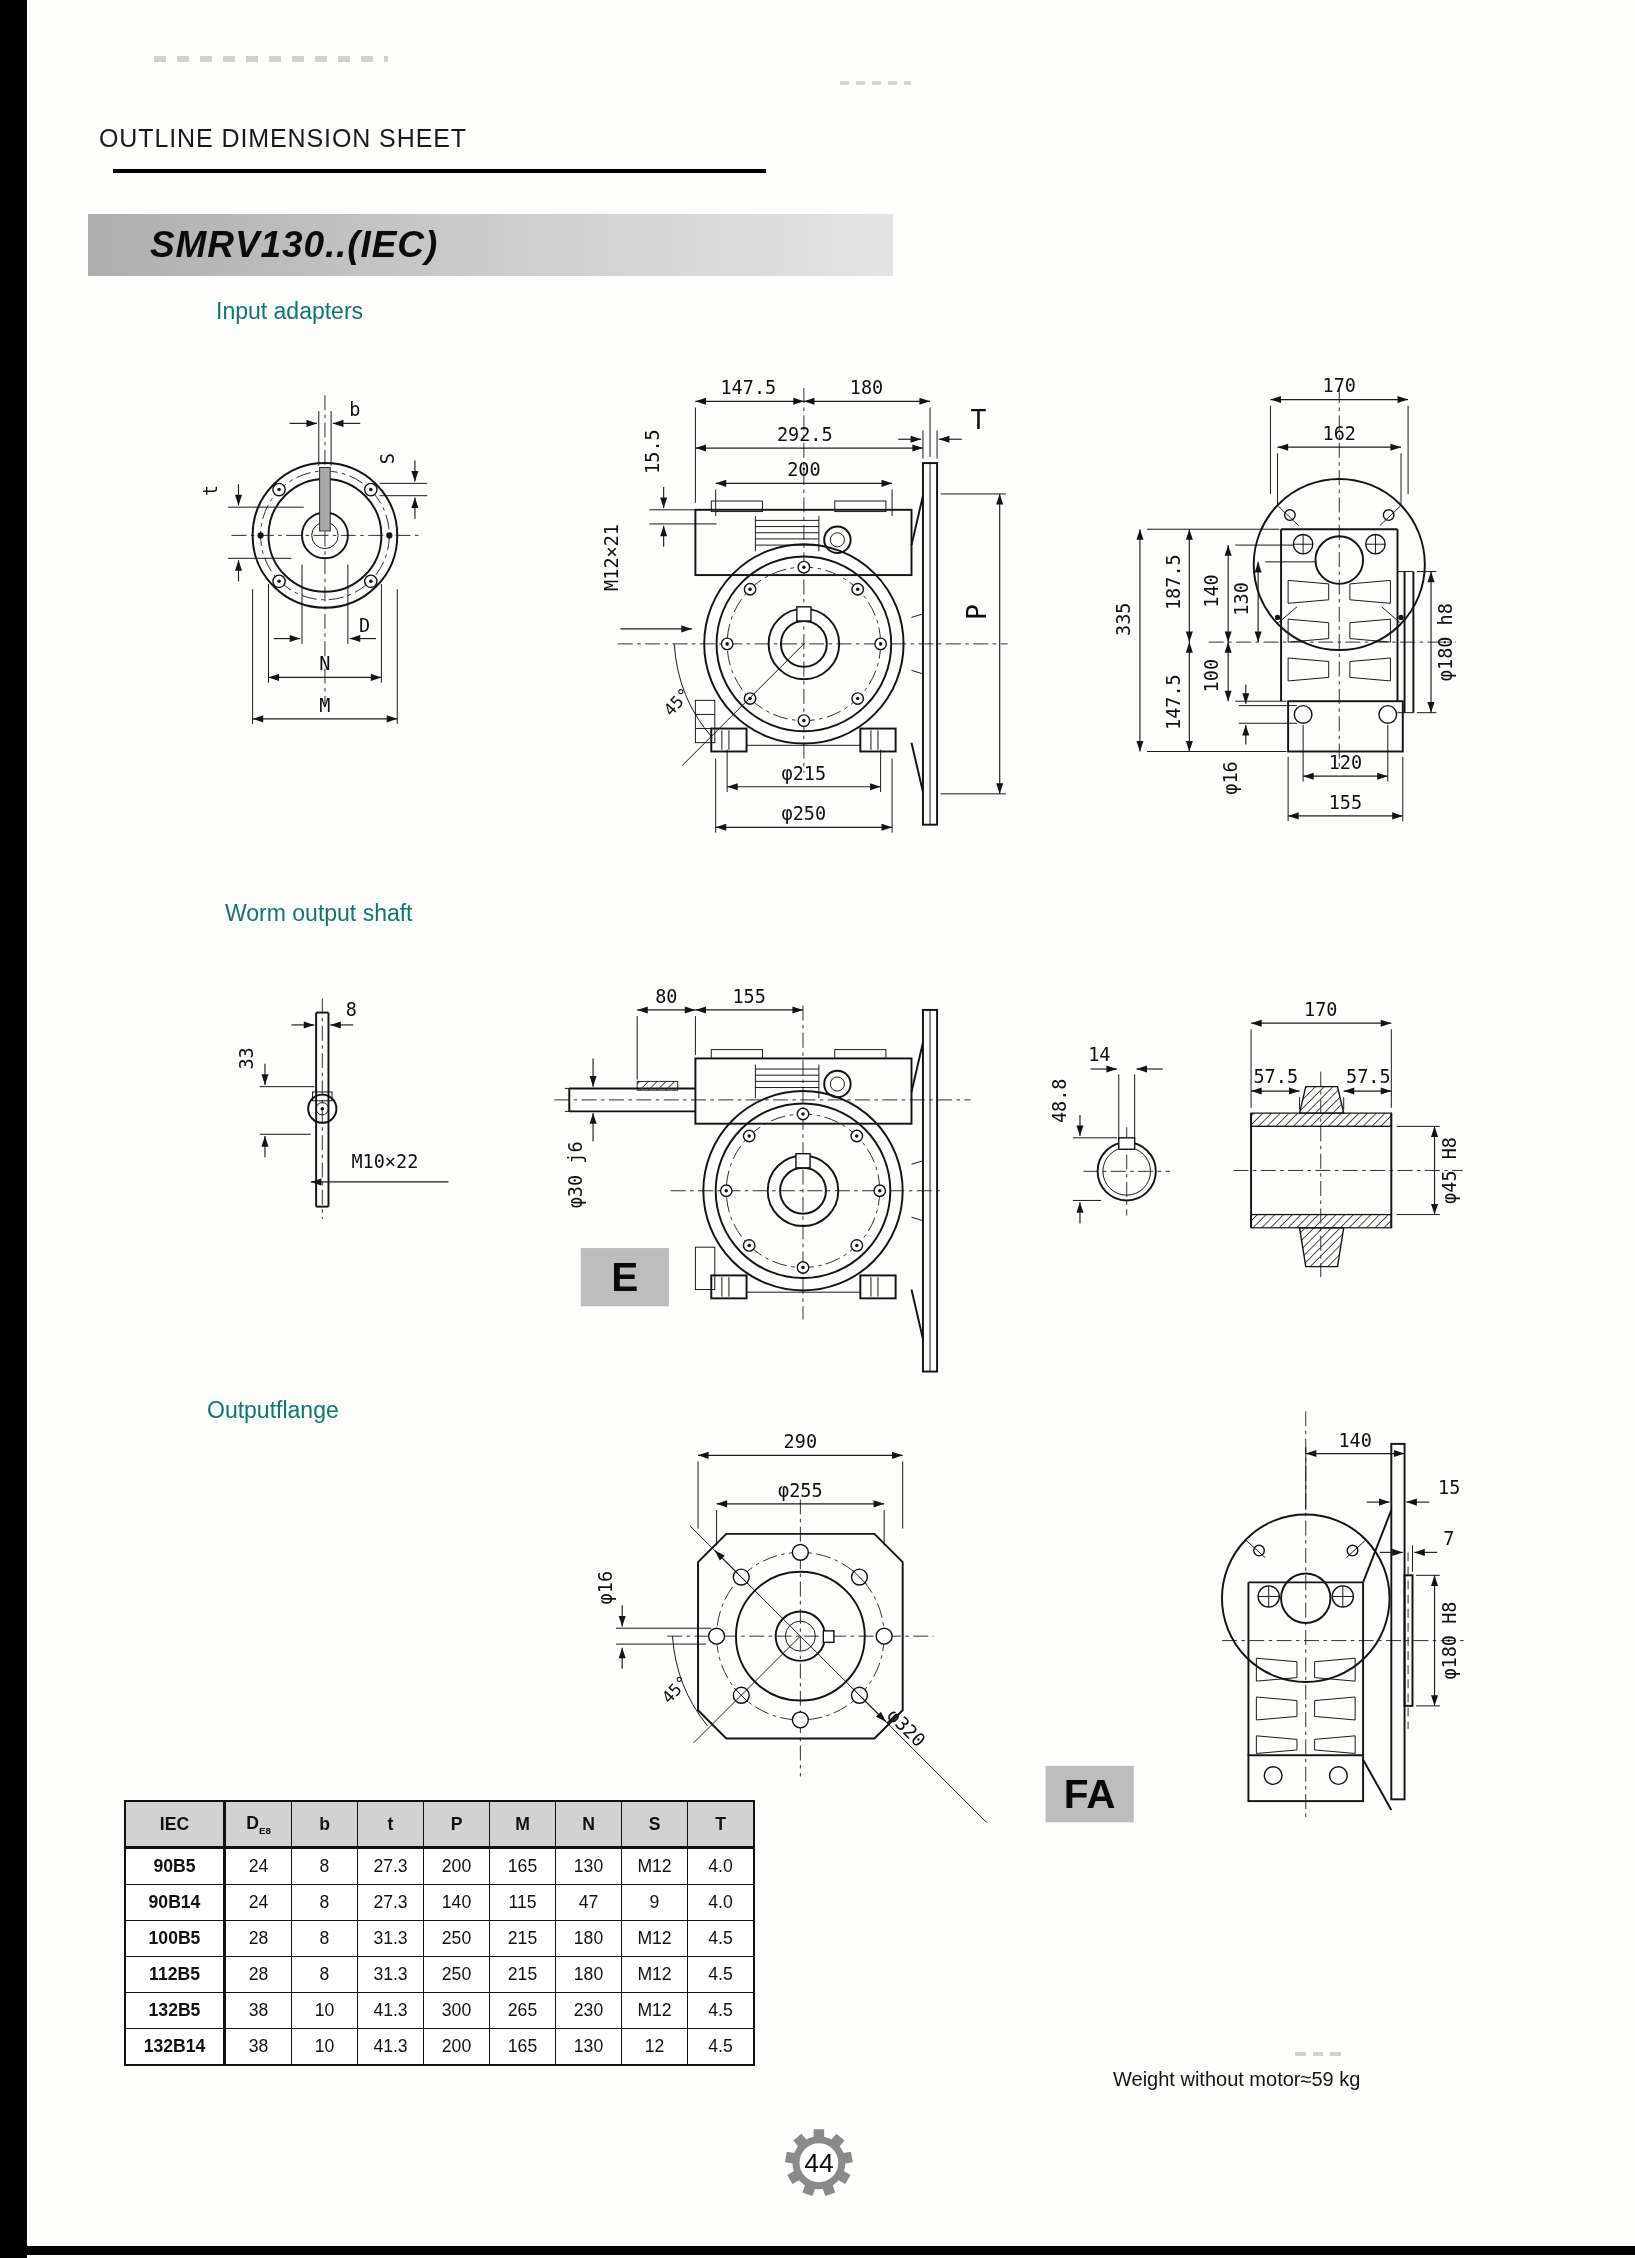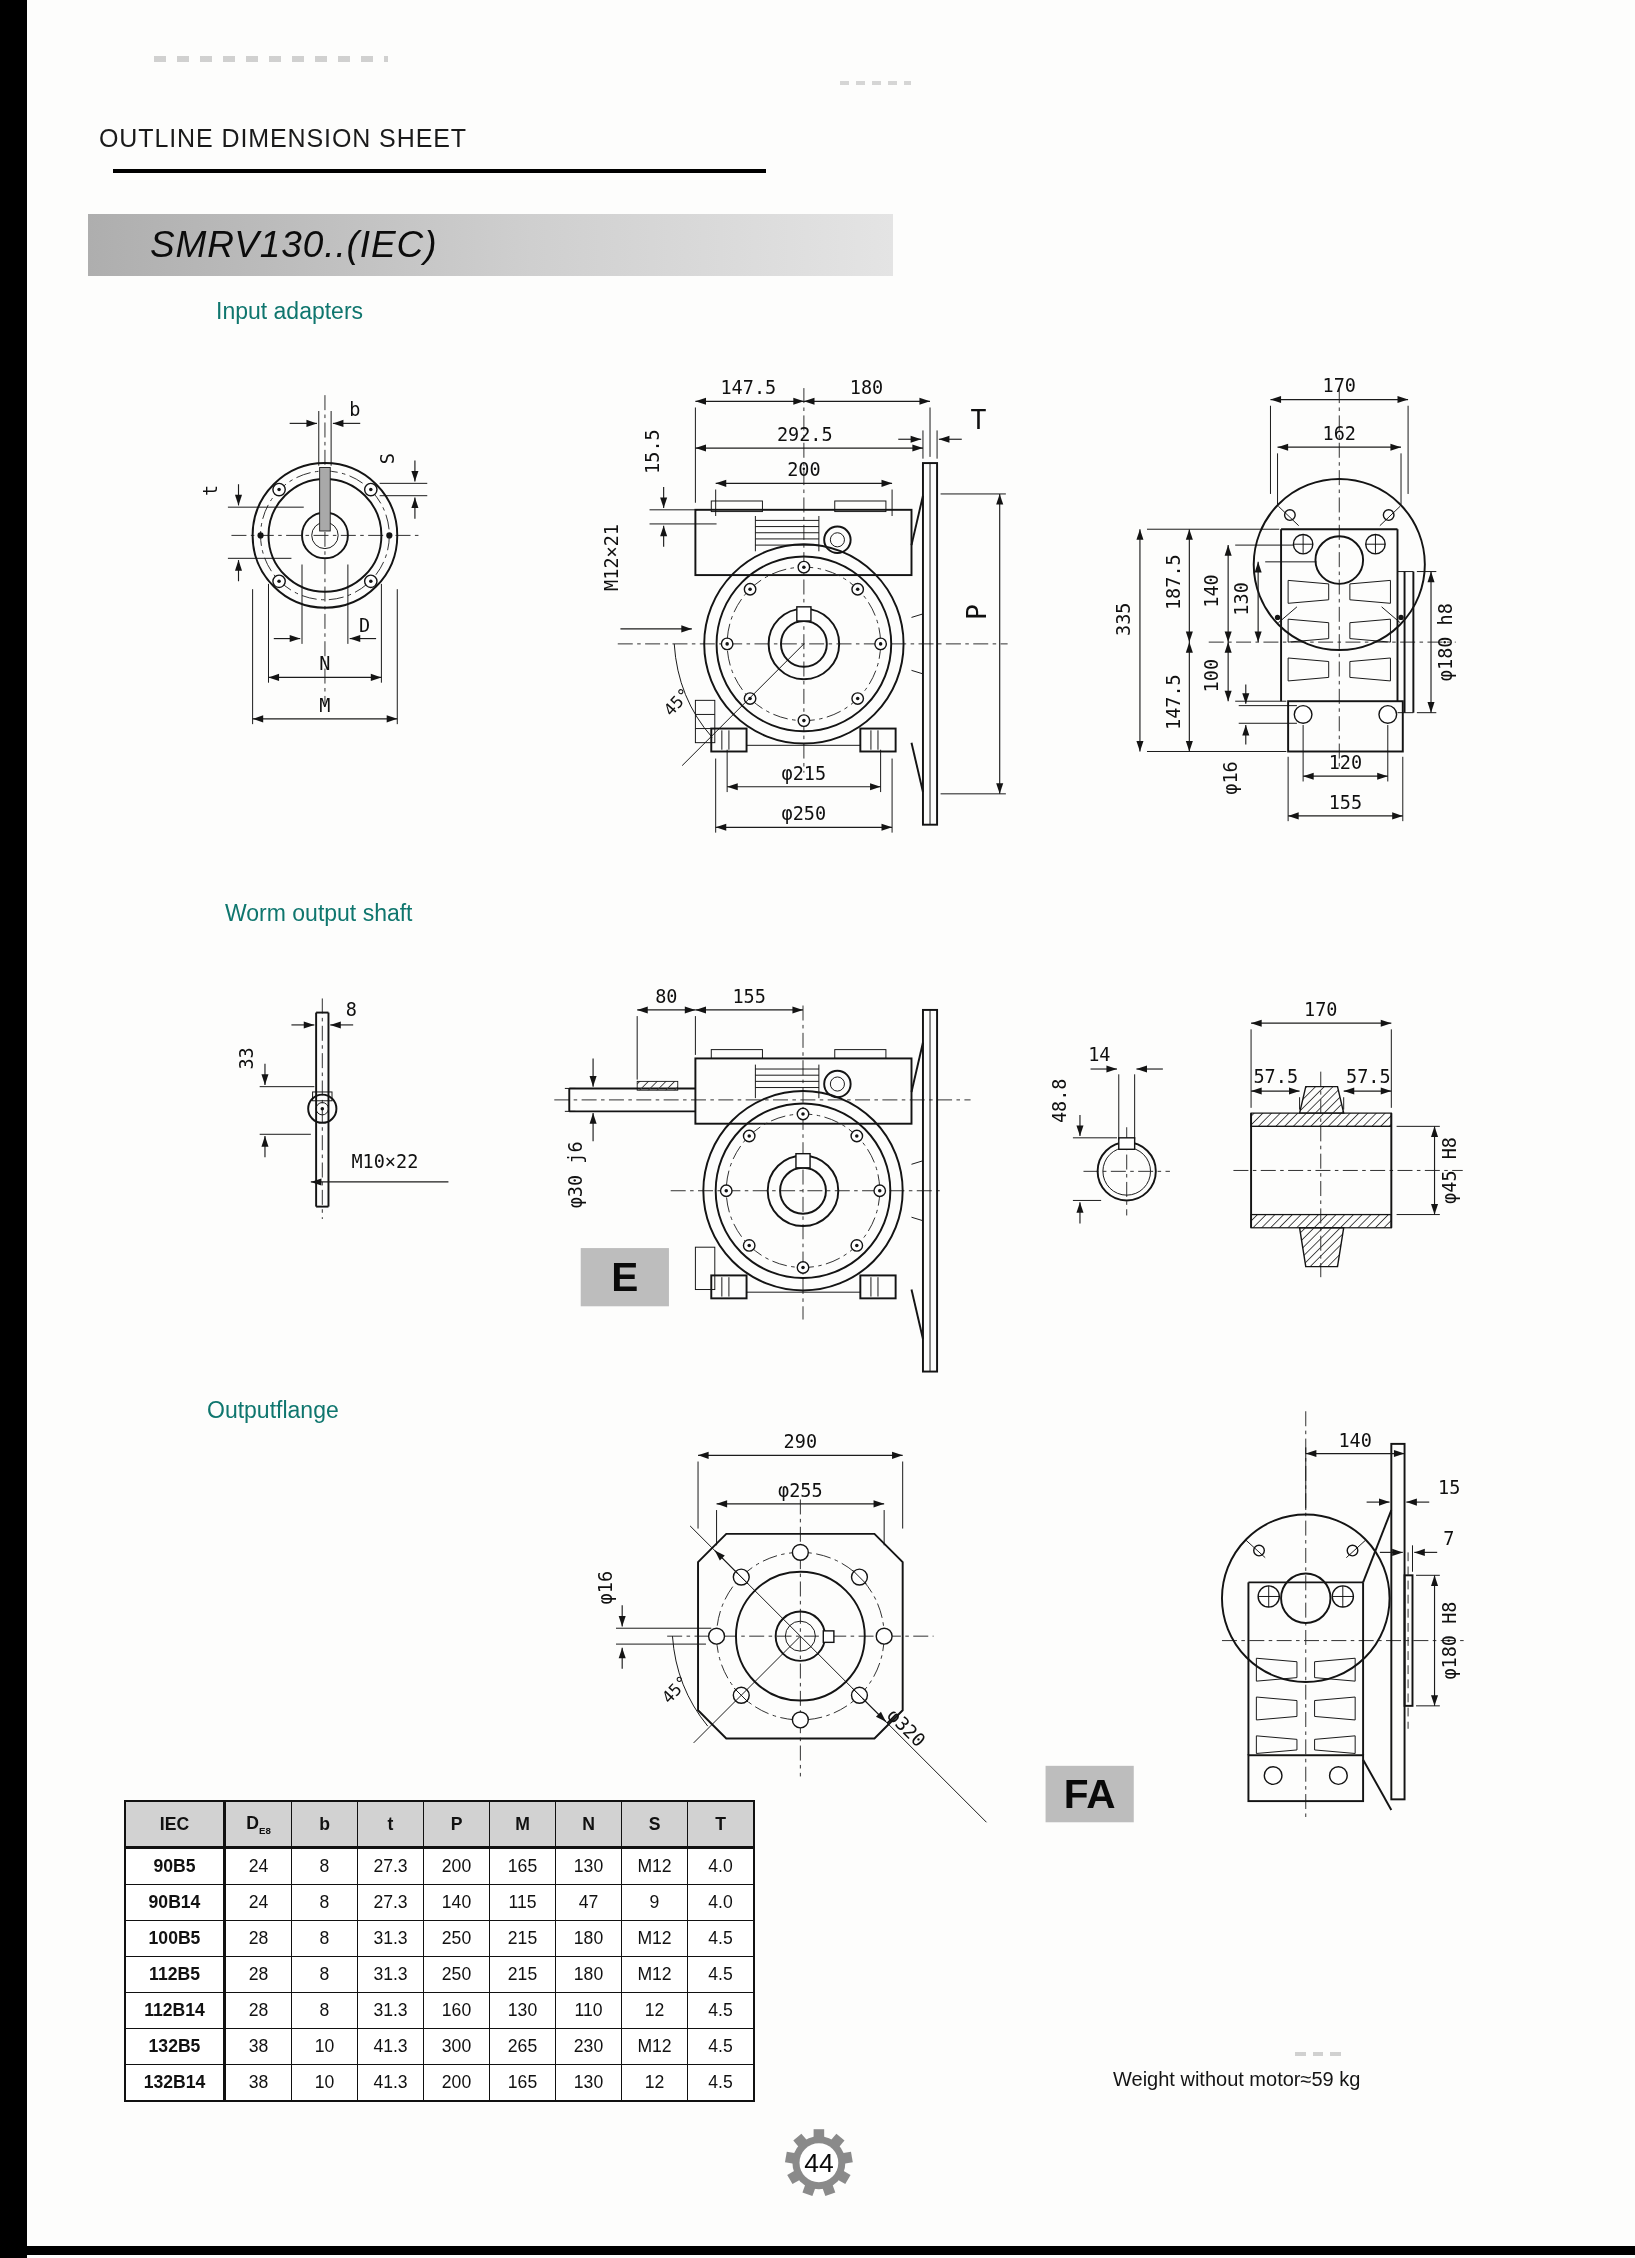--- a/index.html
+++ b/index.html
@@ -4,21 +4,21 @@
 <style>
   html,body{margin:0;padding:0;background:#777;}
   .page{position:relative;width:1636px;height:2258px;background:#fdfdfc;overflow:hidden;
         font-family:"Liberation Sans",sans-serif;color:#111;}
   .edge-strip{position:absolute;left:0;top:0;width:26.5px;height:2258px;background:#000;}
   .bottom-bar{position:absolute;left:26.5px;top:2246px;width:1609px;height:8.8px;background:#000;}
   .hdr{position:absolute;left:99px;top:124px;font-size:25px;letter-spacing:0.9px;color:#1a1a1a;}
   .hdr-rule{position:absolute;left:113px;top:169px;width:653px;height:4.4px;background:#000;}
   .band{position:absolute;left:88px;top:214px;width:805px;height:62px;
         background:linear-gradient(90deg,#aeaeae,#cfcfcf 55%,#e4e4e4);}
-  .band .model{position:absolute;left:62px;top:0;line-height:62px;font-size:37px;font-weight:normal;
+  .band .model{position:absolute;left:62px;top:0;line-height:62px;font-size:37px;font-weight:bold;
         font-style:italic;letter-spacing:0.9px;color:#0c0c0c;}
   .sec-label{position:absolute;font-size:23px;color:#0f766e;}
   .weight{position:absolute;left:1113px;top:2068px;font-size:20px;color:#141414;}
   svg.art{position:absolute;left:0;top:0;}
   
   .ol{fill:none;stroke:#141414;stroke-width:2.2;}
   .th{fill:none;stroke:#141414;stroke-width:1.1;}
   .dm{fill:none;stroke:#1c1c1c;stroke-width:1.3;}
   .cl{fill:none;stroke:#2b2b2b;stroke-width:1.1;stroke-dasharray:17 5 4 5;}
   .dsh{fill:none;stroke:#2b2b2b;stroke-width:1.1;stroke-dasharray:10 6;}
@@ -648,31 +648,20 @@
         <td>28</td>
         <td>8</td>
         <td>31.3</td>
         <td>250</td>
         <td>215</td>
         <td>180</td>
         <td>M12</td>
         <td>4.5</td>
       </tr>
       <tr>
-        <td class="rowhead">112B14</td>
-        <td>28</td>
-        <td>8</td>
-        <td>31.3</td>
-        <td>160</td>
-        <td>130</td>
-        <td>110</td>
-        <td>12</td>
-        <td>4.5</td>
-      </tr>
-      <tr>
         <td class="rowhead">132B5</td>
         <td>38</td>
         <td>10</td>
         <td>41.3</td>
         <td>300</td>
         <td>265</td>
         <td>230</td>
         <td>M12</td>
         <td>4.5</td>
       </tr>

